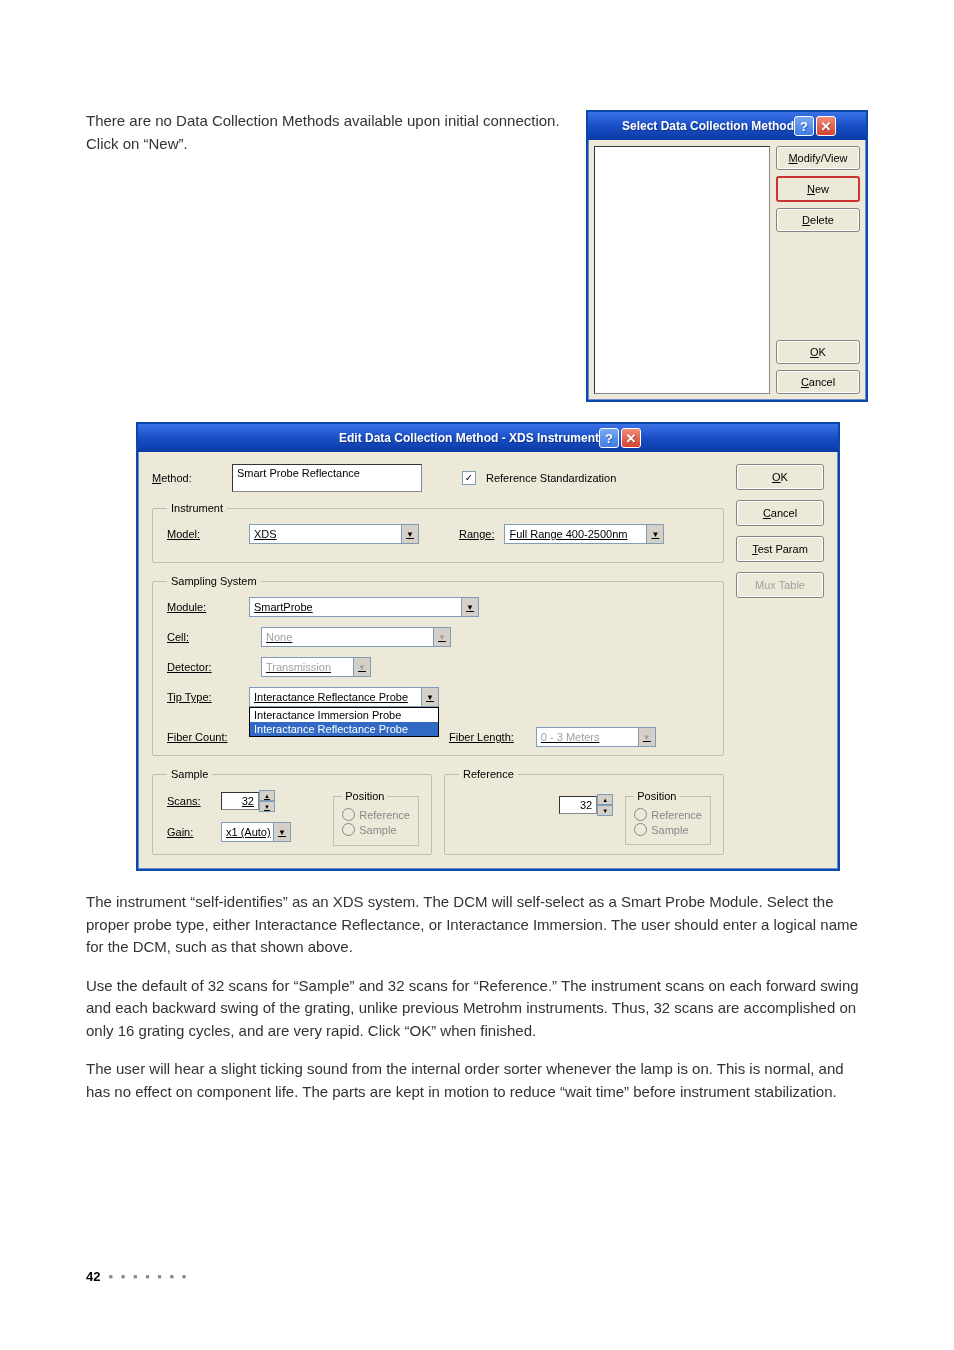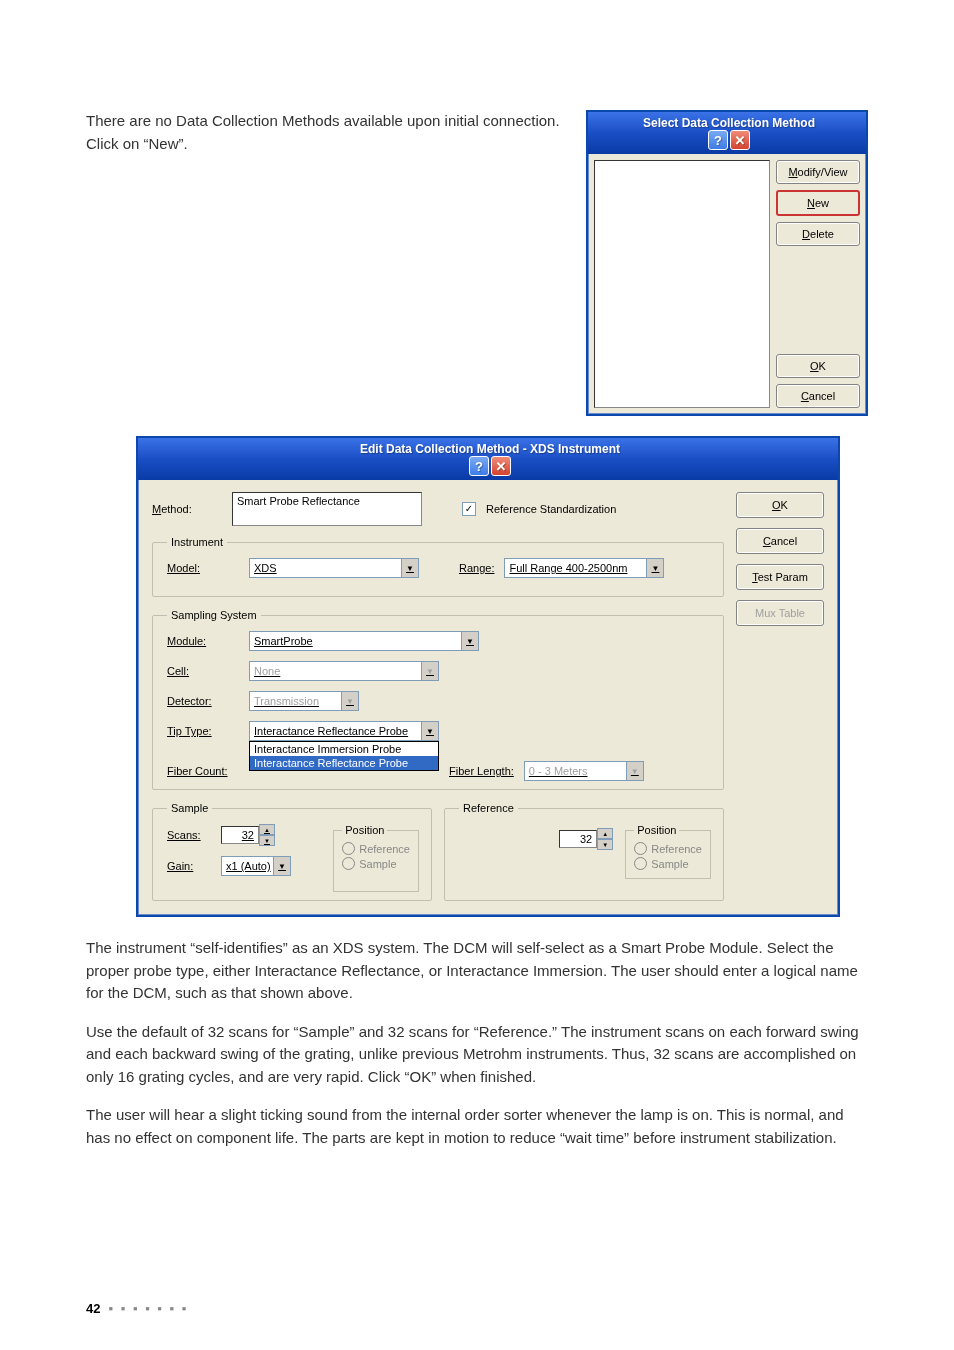--- a/index.html
+++ b/index.html
@@ -38,21 +38,20 @@
   .titlebar {
     background: linear-gradient(to bottom, #3b72e6 0%, #1a4ec5 50%, #093aa5 100%);
     color: #fff;
     font-weight: bold;
     font-size: 12px;
     padding: 4px 4px 4px 8px;
     display: flex;
     align-items: center;
     justify-content: center;
     text-shadow: 1px 1px 1px rgba(0,0,0,.3);
-    flex-direction: column;
   }
   .titlebar .title-btns { display: flex; gap: 2px; }
   .tbtn {
     width: 20px; height: 20px;
     border: 1px solid #fff;
     border-radius: 3px;
     display: flex; align-items: center; justify-content: center;
     font-size: 13px; font-weight: bold;
     box-sizing: border-box;
   }
@@ -111,29 +110,29 @@
   }
   .large-main { flex:1; }
   .large-right { width: 88px; display:flex; flex-direction:column; gap:10px; }
   .large-right .winbtn { padding: 6px 4px; }
   .winbtn.disabled { color: #a0a0a0; }
 
   .form-row { display:flex; align-items:center; gap:10px; margin-bottom:10px; }
   .lbl { width: 70px; }
   .lbl .u { text-decoration: underline; }
   .txt {
-    background:#fff; border:1px inset #888; padding:2px 4px; height:34px; box-sizing:border-box;
+    background:#fff; border:1px inset #888; padding:2px 4px; height:28px; box-sizing:border-box;
     font-size:11px;
   }
   .dd {
     background:#fff; border:1px solid #7f9db9; height:20px; box-sizing:border-box;
     display:flex; align-items:center; justify-content:space-between; padding:0 0 0 4px;
     font-size:11px;
   }
-  .dd.disabled { color:#a0a0a0; }
+  .dd.disabled { color:#a0a0a0;margin-left:12px; }
   .dd .arrow {
     width:16px; height:18px; background:#d4d0c8;
     border-left:1px solid #7f9db9;
     display:flex; align-items:center; justify-content:center; font-size:8px;
   }
   .dd.disabled .arrow { color:#a0a0a0; }
 
   fieldset.group {
     border:1px solid #c0c0b0; border-radius:2px; padding:10px 10px 8px 14px;
     margin:0 0 12px 0;
@@ -170,21 +169,21 @@
   .radio-row { display:flex; align-items:center; gap:4px; font-size:11px; margin:2px 0; color:#888;}
   .radio-row .r { width:11px; height:11px; border:1px solid #888; border-radius:50%; background:#ece9d8; }
 
   .body-para {
     font-size: 15px;
     line-height: 1.5;
     margin: 16px 0;
   }
 
   .footer {
-    position:absolute; left:86px; bottom:34px;
+    position:absolute; left:86px; bottom:66px;
     font-size:13px; font-weight:bold; color:#000;
     display:flex; align-items:center; gap:8px;
   }
   .footer .dots { color:#888; letter-spacing:2px; font-weight:normal;}
 
   .chk { width:12px; height:12px; border:1px solid #7f9db9; background:#fff; display:inline-flex; align-items:center; justify-content:center; font-size:10px; line-height:10px; }
 
 </style>
 </head>
 <body>
@@ -317,21 +316,21 @@
                 <div class="inner-row">
                   <span style="width:44px">Scans:</span>
                   <div class="spin">
                     <input value="32" style="">
                     <div class="spinbtns">
                         <div class="sb">▲</div>
                         <div class="sb">▼</div>
                       </div>
                   </div>
                 </div>
-                <div class="inner-row" style="margin-bottom:16px">
+                <div class="inner-row" style="margin-bottom:4px">
                   <span style="width:44px">Gain:</span>
                   <div class="dd" style="width:70px">
                     <span>x1 (Auto)</span>
                       <span class="arrow">▼</span>
                   </div>
                 </div>
               </div>
               <fieldset class="inner-fieldset">
                 <legend>Position</legend>
                 <div class="radio-row">

